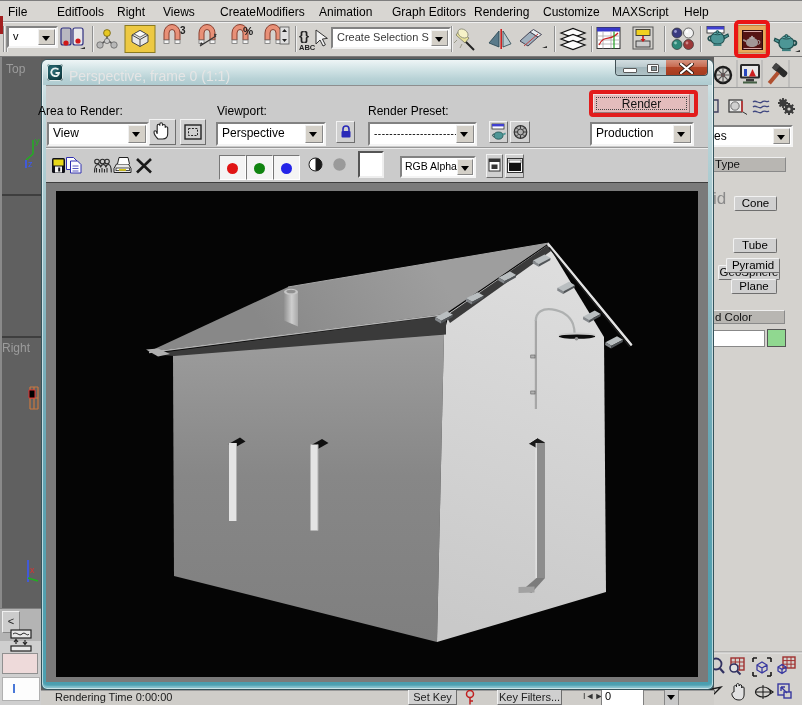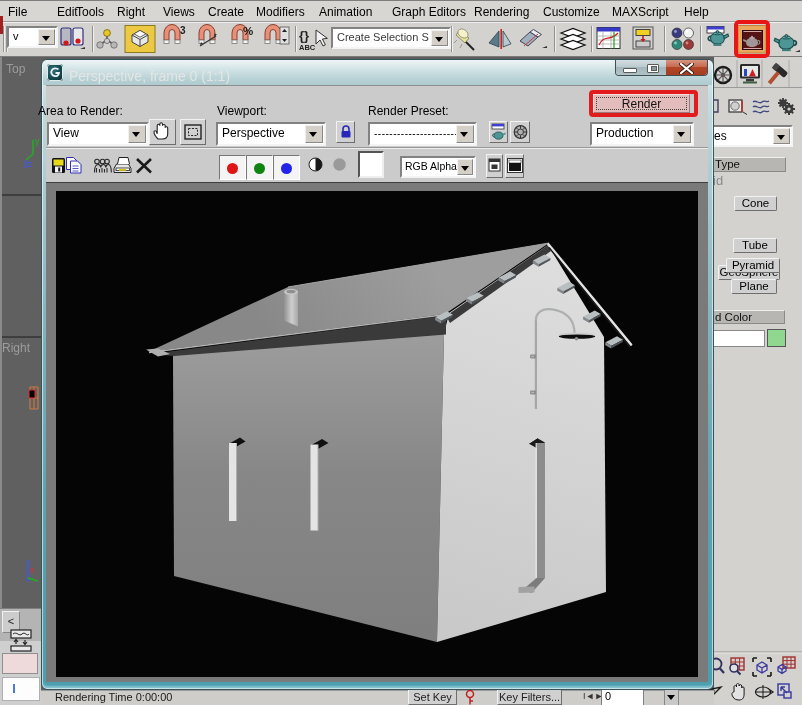--- a/index.html
+++ b/index.html
@@ -13,21 +13,21 @@
 </style></head>
 <body>
 
 <div class="abs" style="left:0;top:0;width:802px;height:22px;background:#d8d6d2;border-top:1px solid #7e7e7e;border-bottom:1px solid #9a9a9a;box-sizing:border-box;"></div>
 <div id="menus">
 <span class="lbl" style="left:8px;top:5px;">File</span>
 <span class="lbl" style="left:40px;top:5px;margin-left:17px;">Edit</span>
 <span class="lbl" style="left:76px;top:5px;text-align:center;">Tools</span>
 <span class="lbl" style="left:117px;top:5px;">Right</span>
 <span class="lbl" style="left:163px;top:5px;">Views</span>
-<span class="lbl" style="left:208px;top:5px;">Create</span>
+<span class="lbl" style="left:220px;top:5px;">Create</span>
 <span class="lbl" style="left:256px;top:5px;">Modifiers</span>
 <span class="lbl" style="left:319px;top:5px;">Animation</span>
 <span class="lbl" style="left:392px;top:5px;">Graph Editors</span>
 <span class="lbl" style="left:474px;top:5px;">Rendering</span>
 <span class="lbl" style="left:543px;top:5px;">Customize</span>
 <span class="lbl" style="left:612px;top:5px;">MAXScript</span>
 <span class="lbl" style="left:684px;top:5px;">Help</span>
 </div>
 
 <div class="abs" style="left:0;top:22px;width:802px;height:35px;background:#d4d2ce;border-top:1px solid #f0f0f0;border-bottom:1px solid #7a7a7a;box-sizing:border-box;"></div>
@@ -313,21 +313,21 @@
         </g>
 </g>
 </svg>
 
 <div class="combo" style="left:712px;top:125px;width:79px;height:18px;border-left:none;">
       <span class="ctx" style="top:2px;left:2px;">es</span>
       <span class="darr"></span>
     </div>
 
 <div class="abs" style="left:712px;top:157px;width:74px;height:15px;background:#b8b6b2;border:1px solid #8a8a8a;border-top-color:#efefef;border-left:none;box-sizing:border-box;font-size:11.5px;color:#111;padding-left:3px;">Type</div>
-<span class="lbl" style="left:713px;top:173px;color:#8a8a8a;font-size:13px;">id</span>
+<span class="lbl" style="left:713px;top:189px;color:#8a8a8a;font-size:17px;">id</span>
 <div class="btn3" style="left:734px;top:196px;width:43px;height:15px;border-radius:2px;font-size:11.5px;text-align:center;line-height:13px;">Cone</div>
 <div class="btn3" style="left:718px;top:217px;width:62px;height:15px;border-radius:2px;font-size:11.5px;text-align:center;line-height:13px;margin-top:48px;">GeoSphere</div>
 <div class="btn3" style="left:733px;top:238px;width:44px;height:15px;border-radius:2px;font-size:11.5px;text-align:center;line-height:13px;">Tube</div>
 <div class="btn3" style="left:726px;top:258px;width:54px;height:15px;border-radius:2px;font-size:11.5px;text-align:center;line-height:13px;">Pyramid</div>
 <div class="btn3" style="left:731px;top:279px;width:46px;height:15px;border-radius:2px;font-size:11.5px;text-align:center;line-height:13px;">Plane</div>
 
 <div class="abs" style="left:712px;top:310px;width:73px;height:14px;background:#b8b6b2;border:1px solid #8a8a8a;border-top-color:#efefef;border-left:none;box-sizing:border-box;font-size:11.5px;color:#111;padding-left:3px;">d Color</div>
 <div class="abs" style="left:712px;top:330px;width:52px;height:15px;background:#fff;border:1px solid #888;border-left:none;"></div>
 <div class="abs" style="left:767px;top:329px;width:17px;height:16px;background:#90d890;border:1px solid #555;"></div>
 </div>

